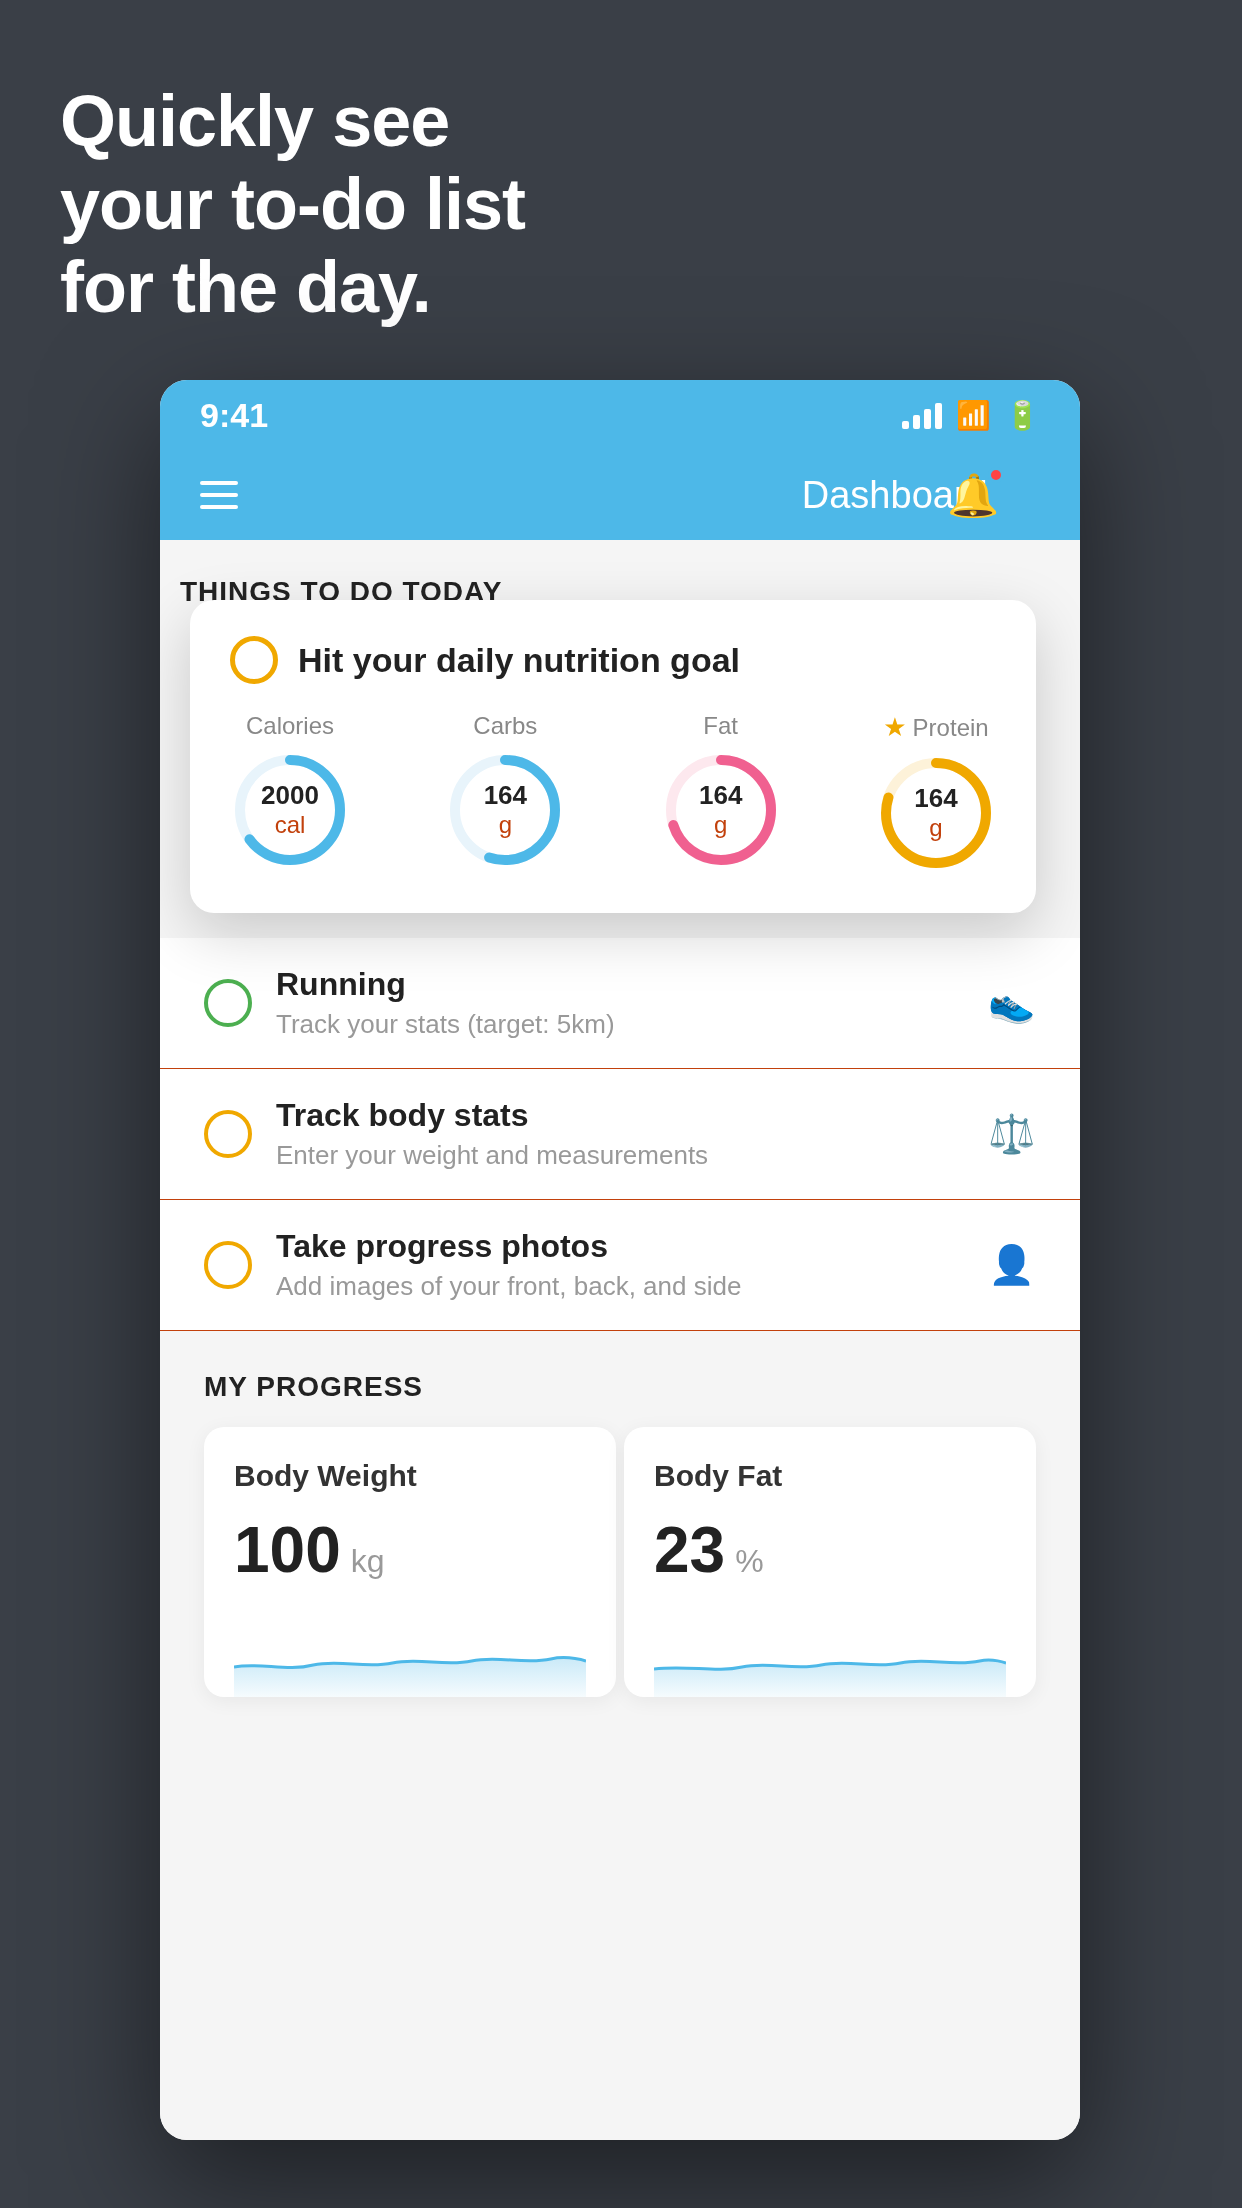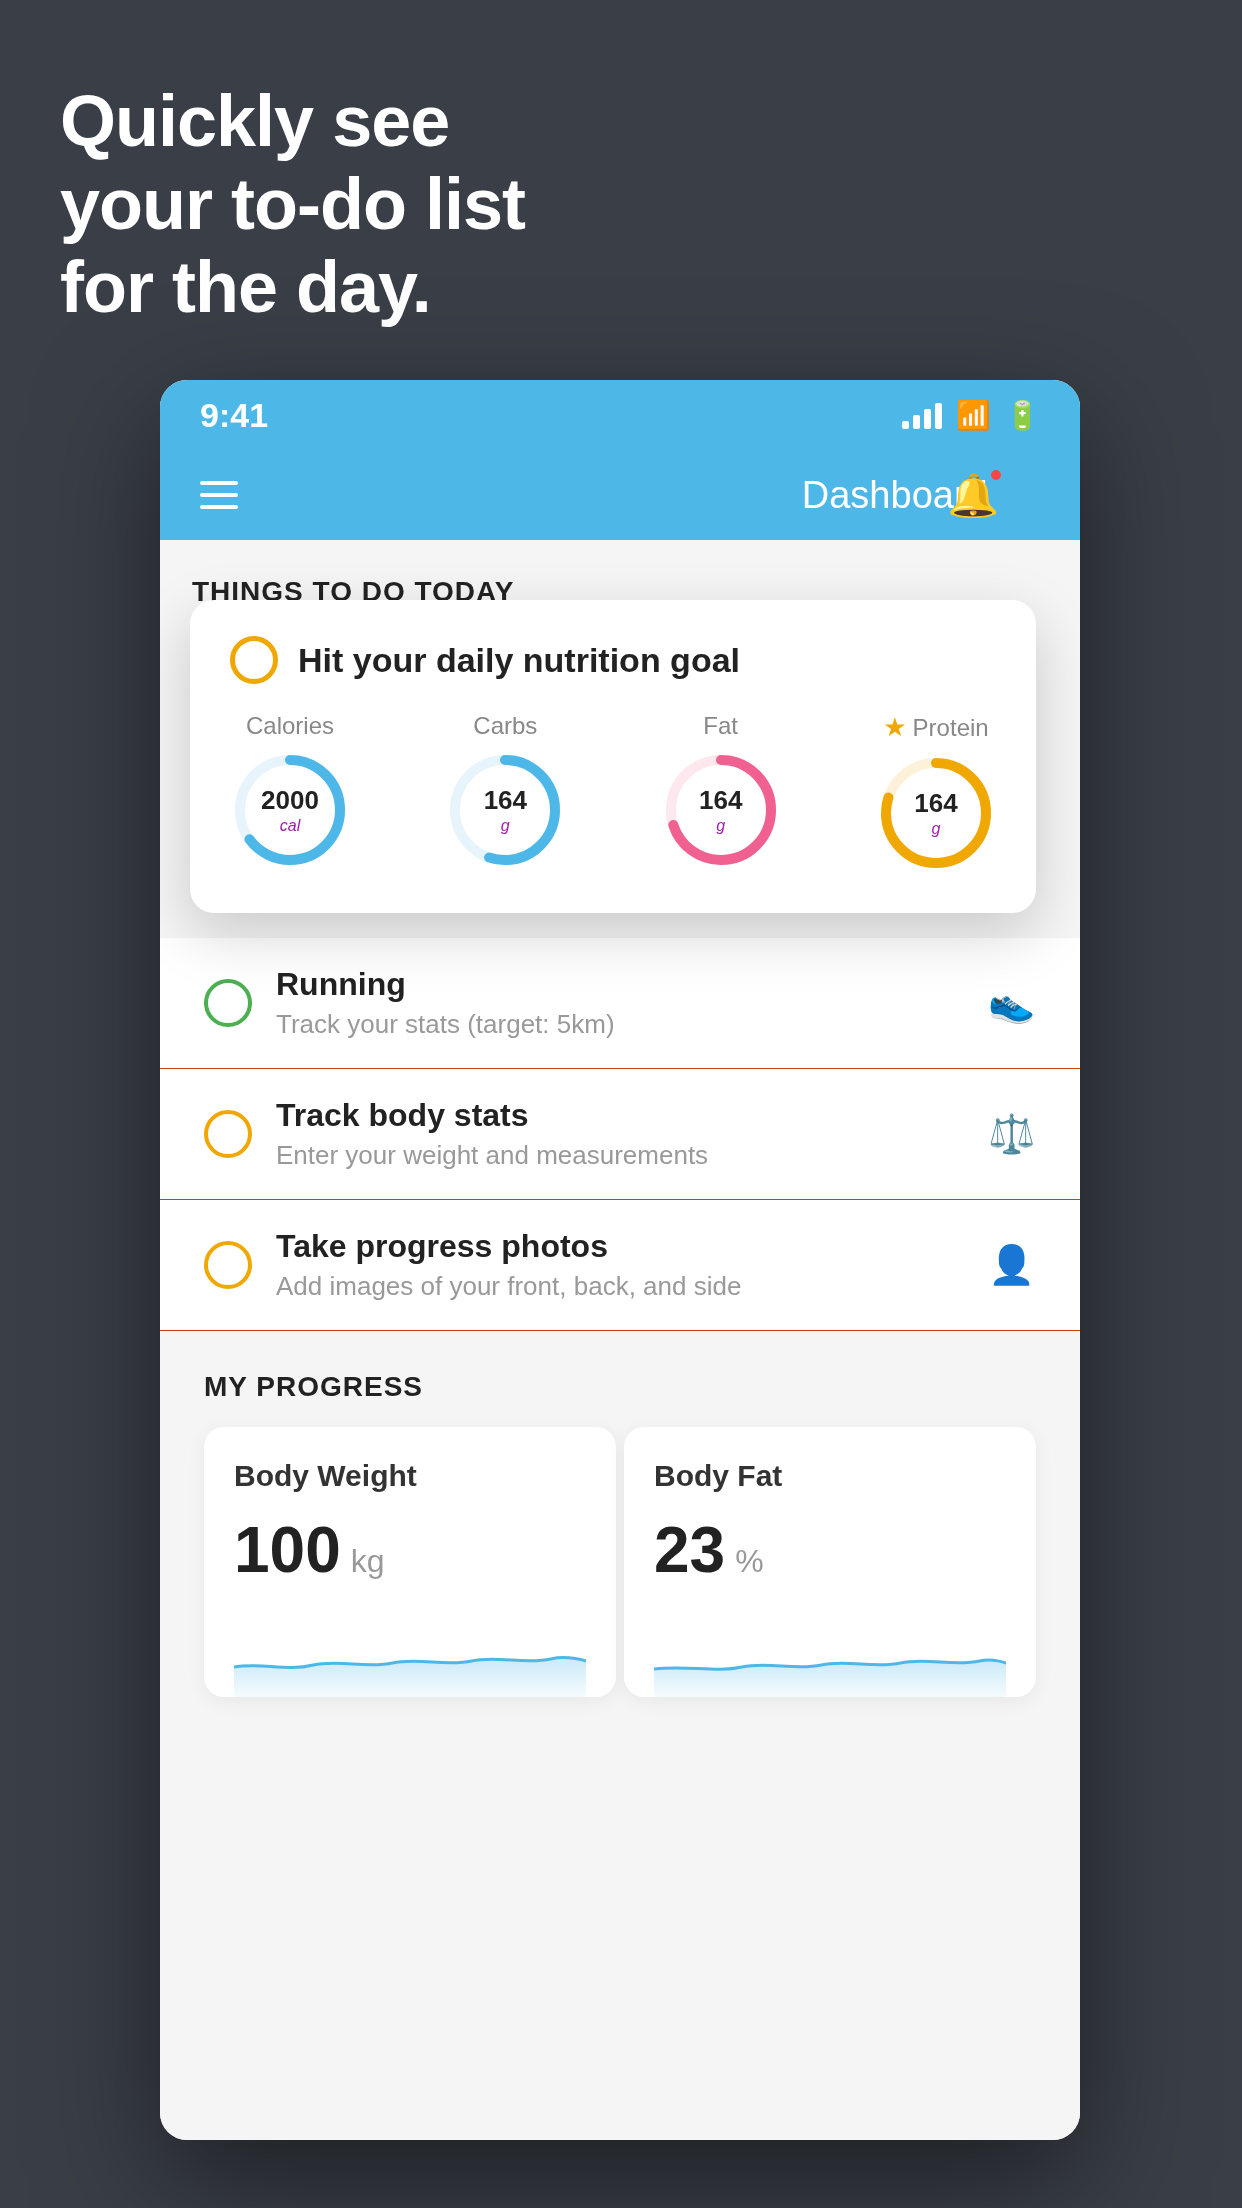--- a/index.html
+++ b/index.html
@@ -124,21 +124,21 @@
     .main-content {
       background: #f5f5f5;
       height: calc(100% - 160px);
       overflow: hidden;
       position: relative;
     }
 
     
     .section-header {
       background: #f5f5f5;
-      padding: 36px 32px 20px;
+      padding: 36px 20px 20px;
     }
     .section-title {
       font-size: 28px;
       font-weight: 800;
       color: #222222;
       letter-spacing: 1px;
       text-transform: uppercase;
     }
 
     
@@ -203,23 +203,22 @@
       transform: translate(-50%, -50%);
       text-align: center;
       line-height: 1.2;
     }
     .ring-value {
       font-size: 26px;
       font-weight: 700;
       color: #222222;
     }
     .ring-unit {
-      font-size: 16px;
-      color: #a21caf;
-      font-style: italic;
+      font-size: 24px;
+      color: #c2410c;
     }
     .star-label {
       display: flex;
       align-items: center;
       gap: 6px;
     }
     .star-icon {
       color: #f0a800;
       font-size: 26px;
     }

